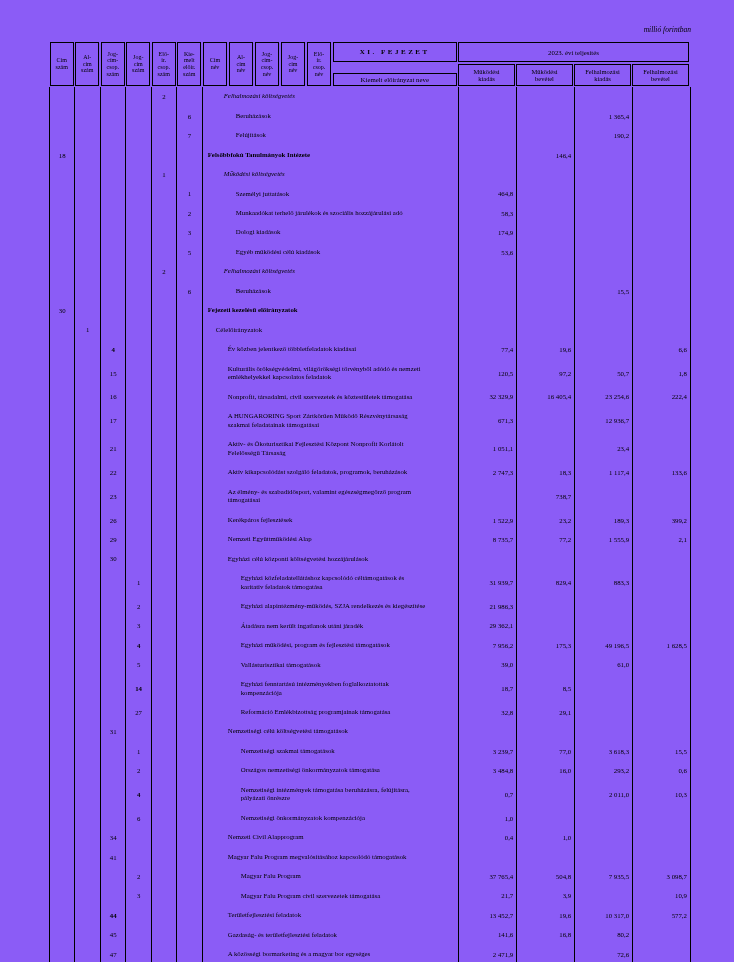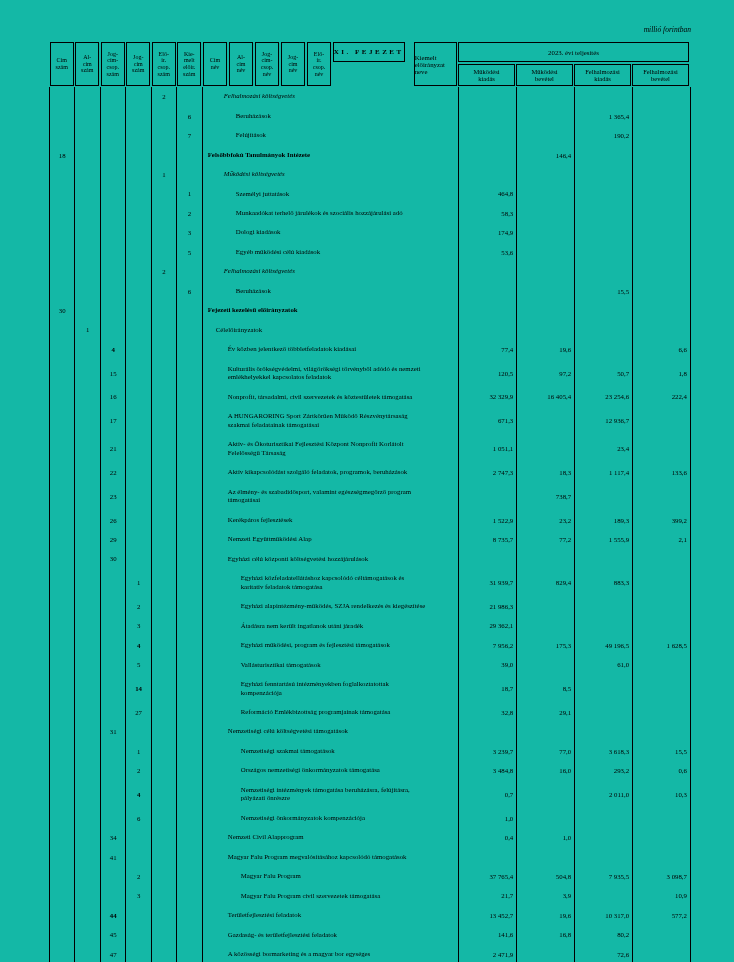--- a/index.html
+++ b/index.html
@@ -1,30 +1,30 @@
 <!DOCTYPE html>
 <html><head>
 <meta charset="utf-8">
 <style>
   html,body { margin:0; padding:0; background:#fff; }
-  .page { position:relative; width:734px; height:962px; background:#14b8a6;
+  .page { position:relative; width:734px; height:962px; background:#8b5cf6;
           font-family:"Liberation Serif", serif; color:#000; overflow:hidden; }
   .mf { position:absolute; top:25px; left:0; width:691px; text-align:right;
         font-style:italic; font-size:7.5px; }
   .tbl { position:absolute; left:49px; top:41px; width:642px; }
 
   
   .thead { display:flex; align-items:stretch; }
   .hcell { border:1.5px solid #000; margin:0.75px; box-sizing:border-box;
            display:flex; align-items:center; justify-content:center; text-align:center;
            white-space:pre-line; font-size:6px; line-height:6.6px; }
   .hn { height:44.5px; }
   .g-szam { width:24px; }
   .g-nev  { width:24.5px; }
-  .hgroup { width:124px; margin:0.75px; display:flex; flex-direction:row; box-sizing:border-box;gap:9px; }
+  .hgroup { width:124px; margin:0.75px; display:flex; flex-direction:column; box-sizing:border-box;gap:9px; }
   .hg-top { height:20.5px; border:1.5px solid #000; margin-bottom:1.5px; box-sizing:border-box;
             display:flex; align-items:center; justify-content:center;
             font-weight:bold; font-size:7px; letter-spacing:2.5px; }
   .hg-bot { flex:1; border:1.5px solid #000; box-sizing:border-box;
             display:flex; align-items:center; justify-content:center; font-size:6.8px; }
   .hright { width:230.5px; margin:0.75px; display:flex; flex-direction:column; box-sizing:border-box; }
   .hr-top { height:20.5px; border:1.5px solid #000; margin-bottom:1.5px; box-sizing:border-box;
             display:flex; align-items:center; justify-content:center; font-size:6.8px; }
   .hr-cells { display:flex; flex:1; }
   .hr-cell { flex:1; border:1.5px solid #000; box-sizing:border-box;

